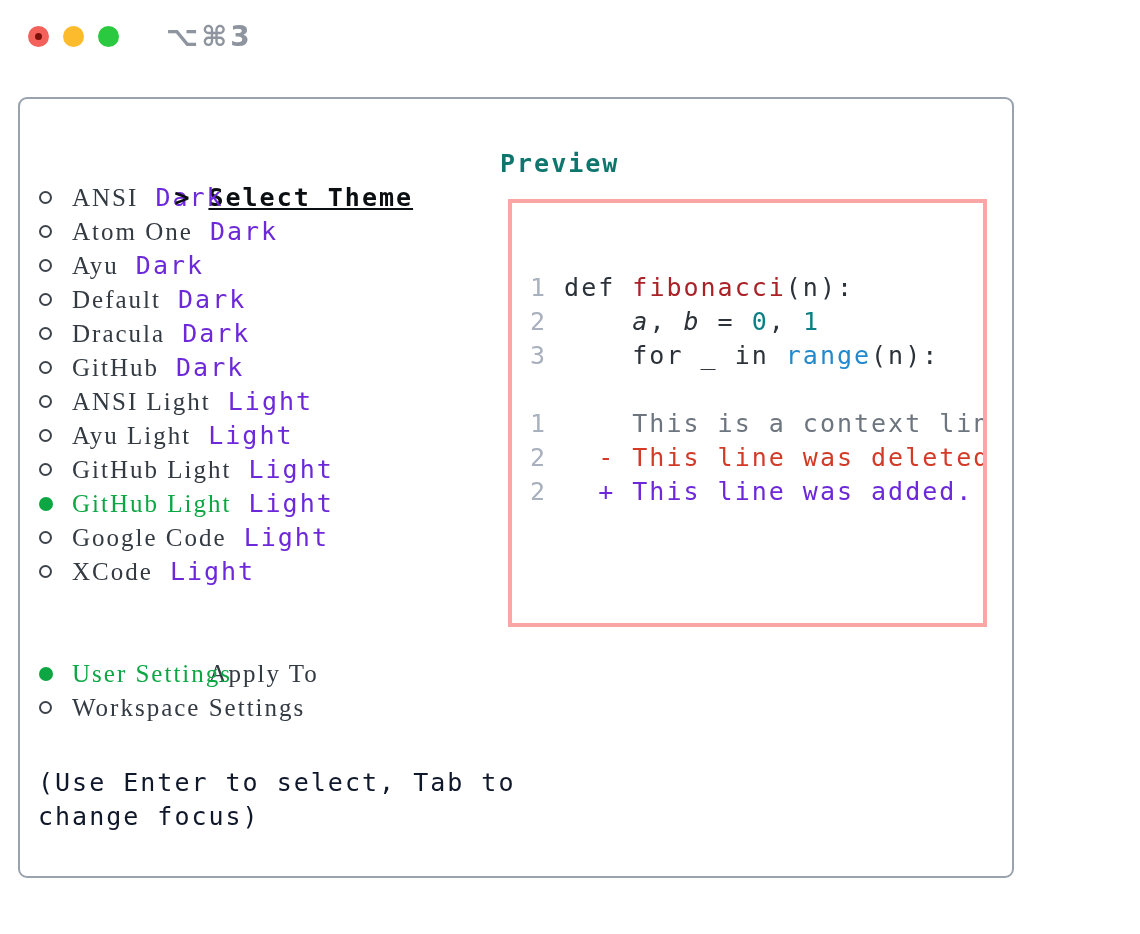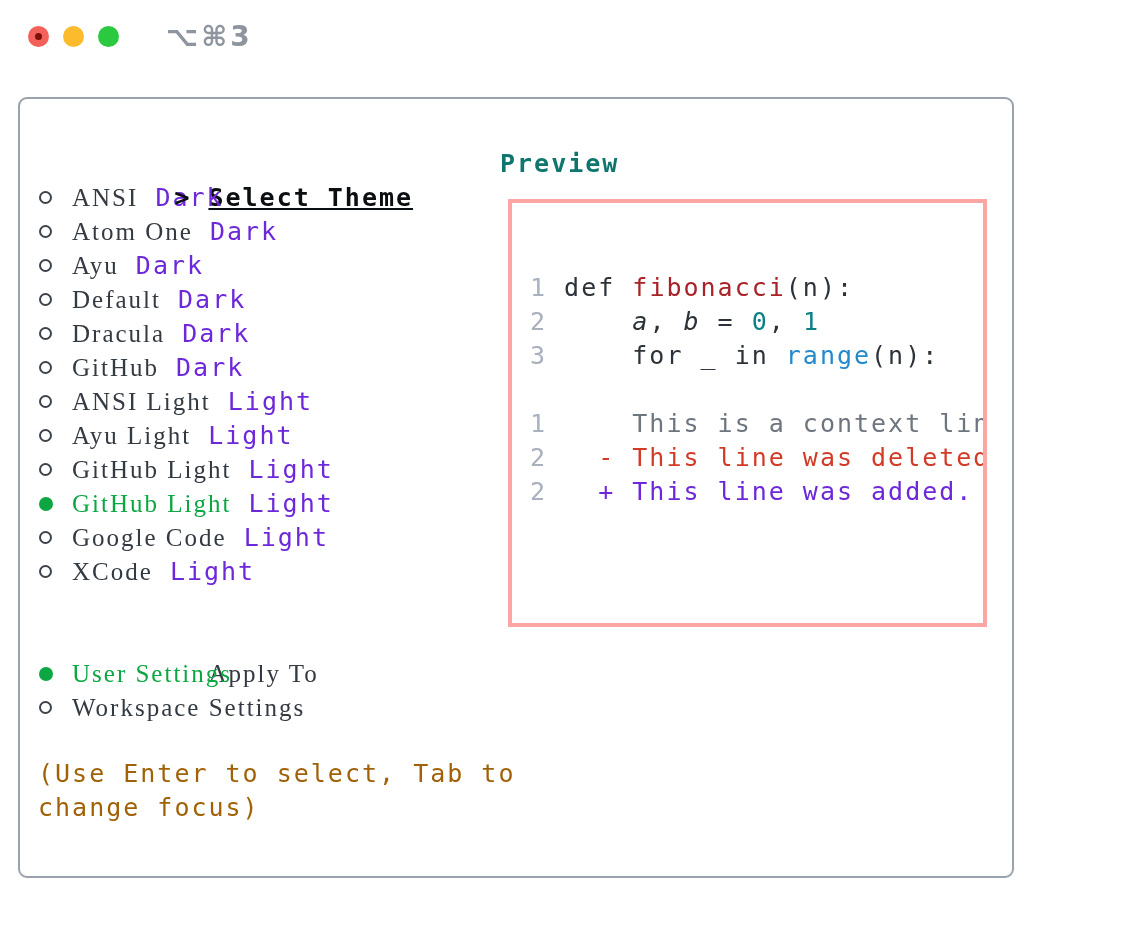--- a/index.html
+++ b/index.html
@@ -31,21 +31,21 @@
   .right-col{flex:1;min-width:0;}
   .row{height:34px;line-height:34px;white-space:pre;}
   .mark{display:inline-block;width:34px;height:34px;vertical-align:top;position:relative;}
   .radio{position:absolute;left:1px;top:10px;width:9px;height:9px;border:2.5px solid #3d434b;border-radius:50%;background:transparent;}
   .radio.sel{width:14px;height:14px;border:none;background:#0ca743;}
   .hdr{font-weight:bold;color:#0c0f12;text-decoration:underline;}
   .hdr-marker{font-weight:bold;color:#0c0f12;}
   .name{color:#333a42;font-family:Liberation Serif, serif;}
   .name.sel-green{color:#0ca743;}
   .variant{color:#6d28d9;}
-  .hint{width:530px;margin-top:32px;color:#a16207;line-height:34px;white-space:normal;}
+  .hint{width:530px;margin-top:41px;color:#0f172a;line-height:34px;white-space:normal;}
   
   .pv-label{height:34px;line-height:34px;font-weight:bold;color:#0f766e;white-space:pre;}
   .pv-box{
     margin:18px 25px 0 8px;border:4px solid #fca5a5;background:#ffffff;
     padding:68px 0 46px 18px;height:306px;overflow:hidden;
   }
   .pline{height:34px;line-height:34px;white-space:pre;}
   .ln{color:#a9b1bf;}
   .t-fg{color:#2c3239;}
   .t-func{color:#a92227;}

